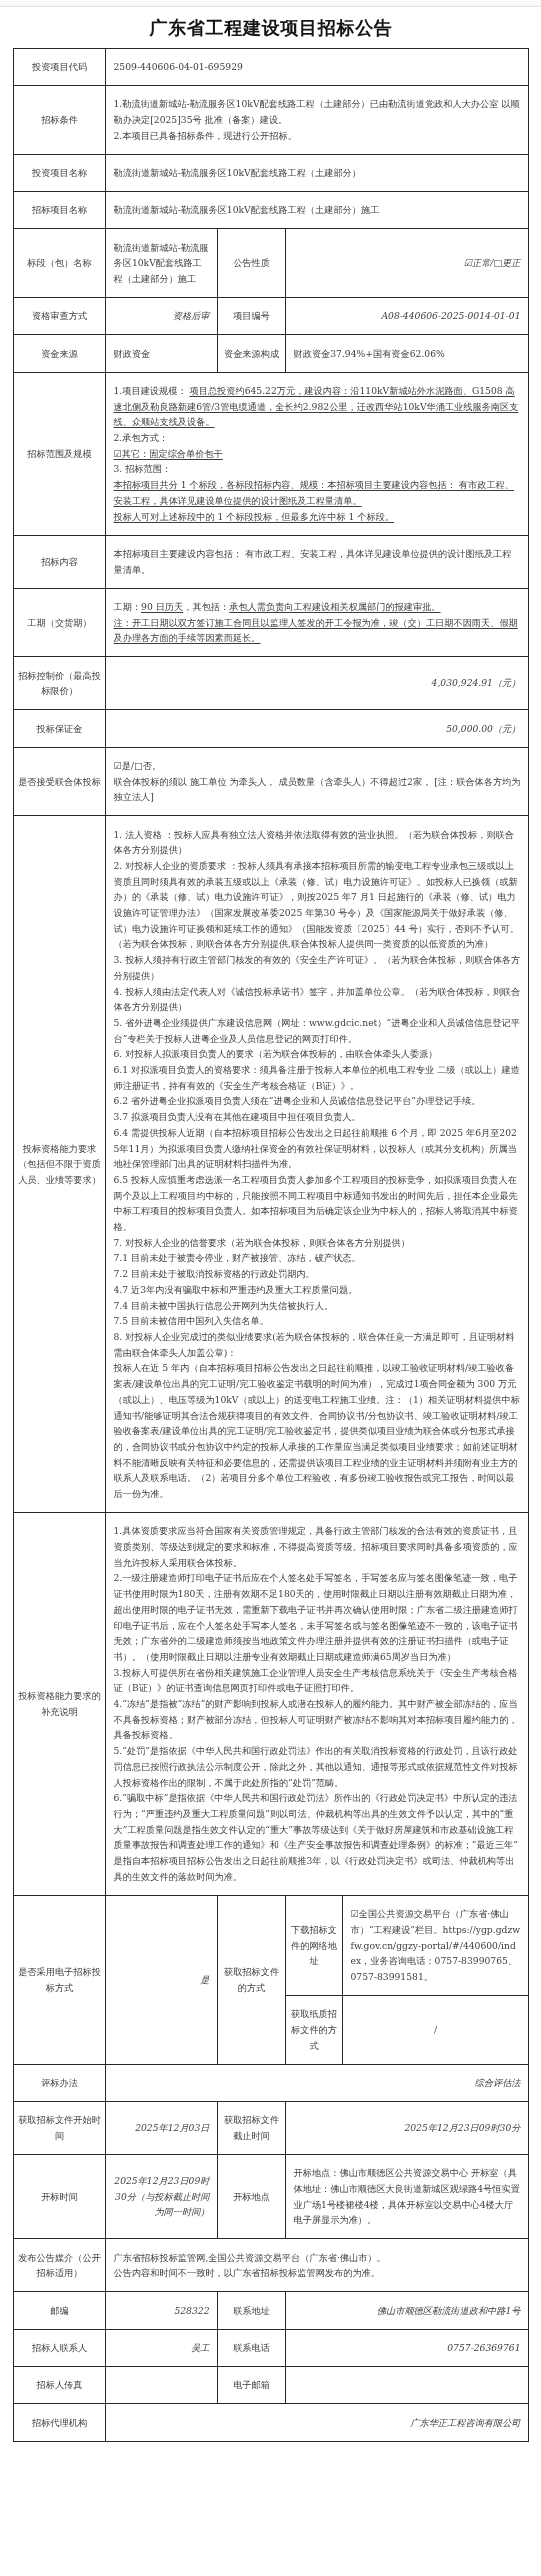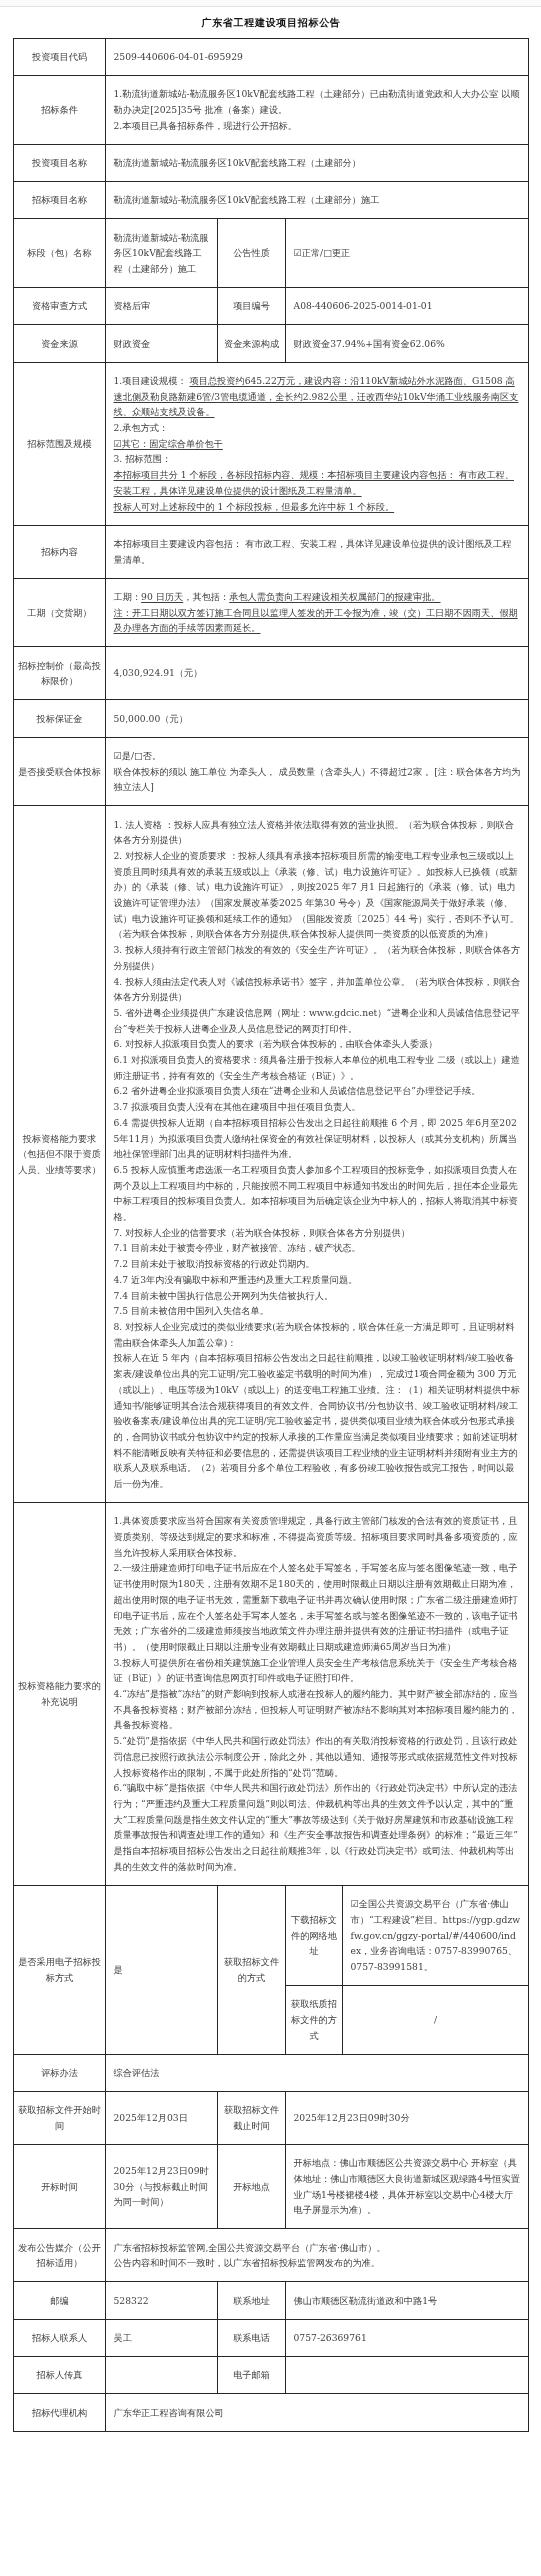--- a/index.html
+++ b/index.html
@@ -1,22 +1,22 @@
 <!DOCTYPE html>
 <html lang="zh" style="font-size:11px"><head>
 <meta charset="utf-8">
 <style>
   html,body{margin:0;padding:0;background:#ffffff;}
   body{font-family:"DejaVu Serif","Liberation Serif",serif;color:#3d3d3d;width:542px;}
   .topbar{height:6.2px;background:#fafafa;border-bottom:0.7px solid #e2e2e2;}
-  .page-title{font-size:10px;font-weight:bold;color:#141414;text-align:center;margin:9px 0 7.5px 0;letter-spacing:0.7px;}
+  .page-title{font-size:18px;font-weight:bold;color:#141414;text-align:center;margin:9px 0 7.5px 0;letter-spacing:0.7px;}
   table.doc{border-collapse:collapse;table-layout:fixed;width:516px;margin:0 auto 27px auto;}
   td{border:0.7px solid #262626;font-size:9.2px;line-height:15.7px;padding:10.3px 7.5px;vertical-align:middle;word-break:break-all;}
   td.lbl{text-align:center;padding:10.3px 3.4px;color:#3d3d3d;}
-  td.ctr{text-align:left;}
+  td.ctr{text-align:right;font-style:italic;}
   .p{margin:0;}
   .u{text-decoration:underline;text-underline-offset:2.1px;}
   td.nopad{padding:0;}
   .inner-row{display:flex;}
   .inner-row + .inner-row{border-top:0.7px solid #262626;}
   .inner-lbl{width:57px;flex:0 0 57px;border-right:0.7px solid #262626;display:flex;align-items:center;justify-content:center;text-align:center;padding:10.3px 3.4px;box-sizing:border-box;}
   .inner-val{flex:1;padding:10.3px 7.5px;display:flex;align-items:center;}
   .inner-val.ctr{justify-content:center;}
 </style>
 </head>

